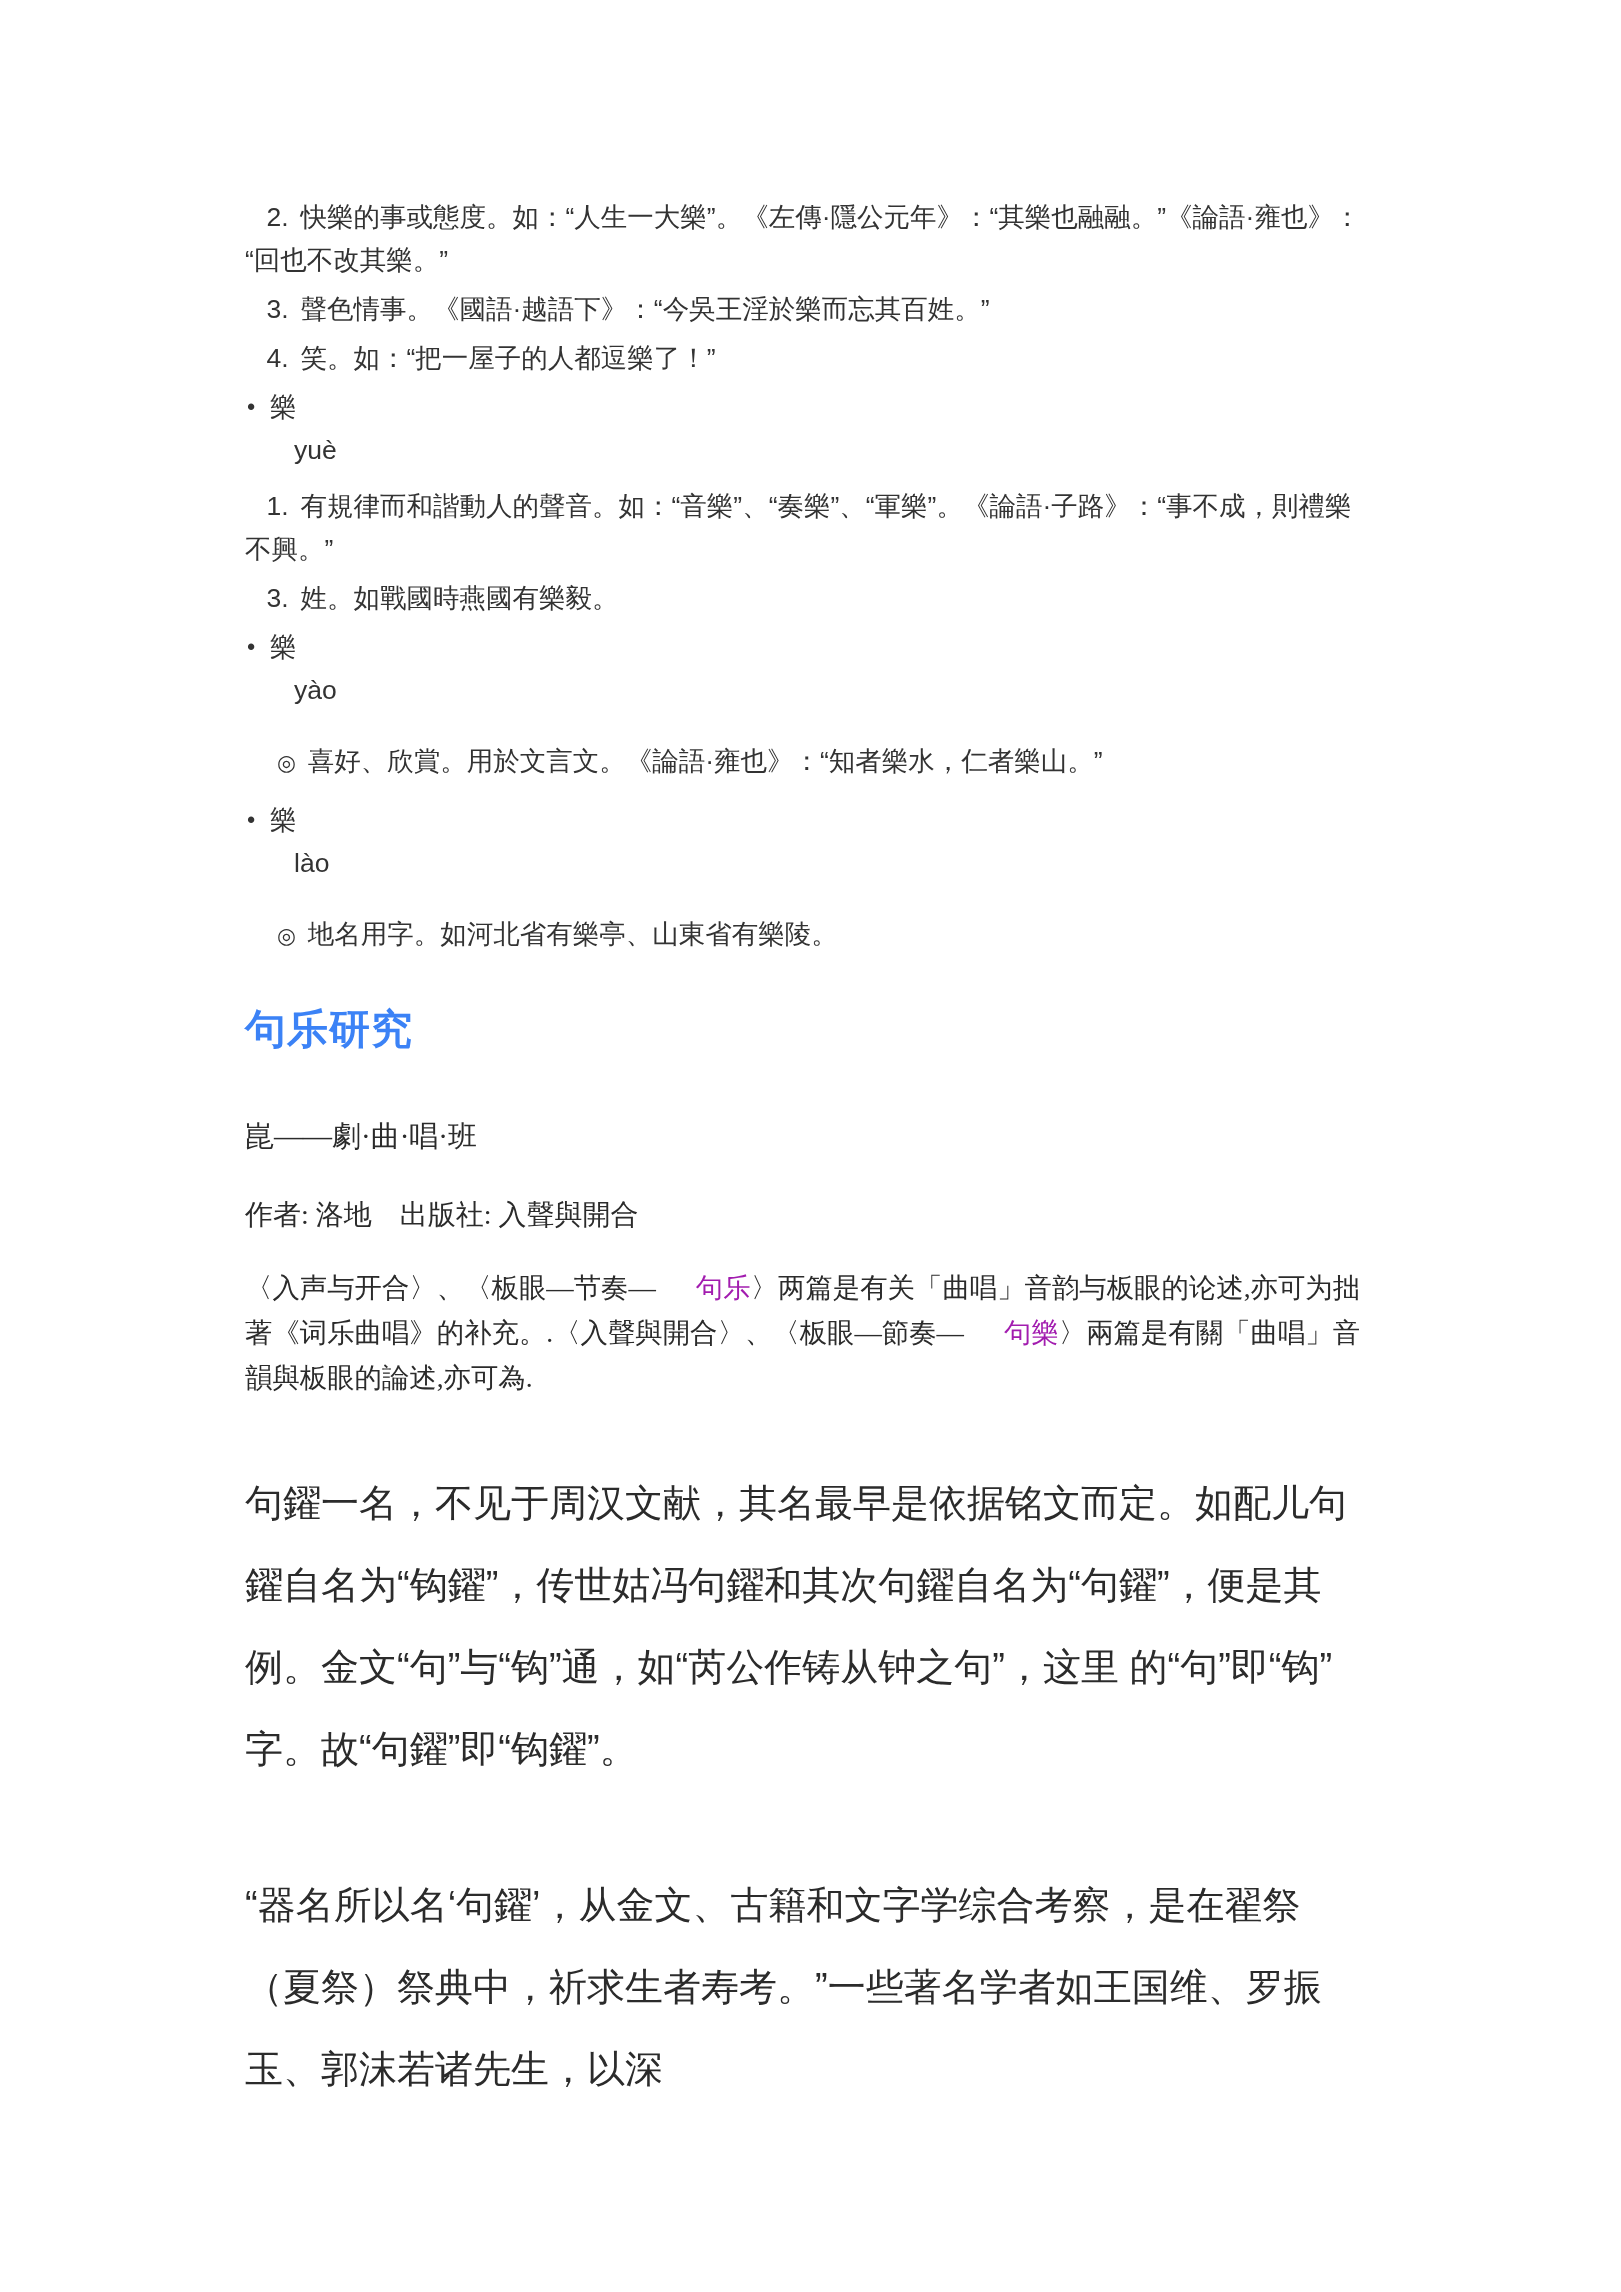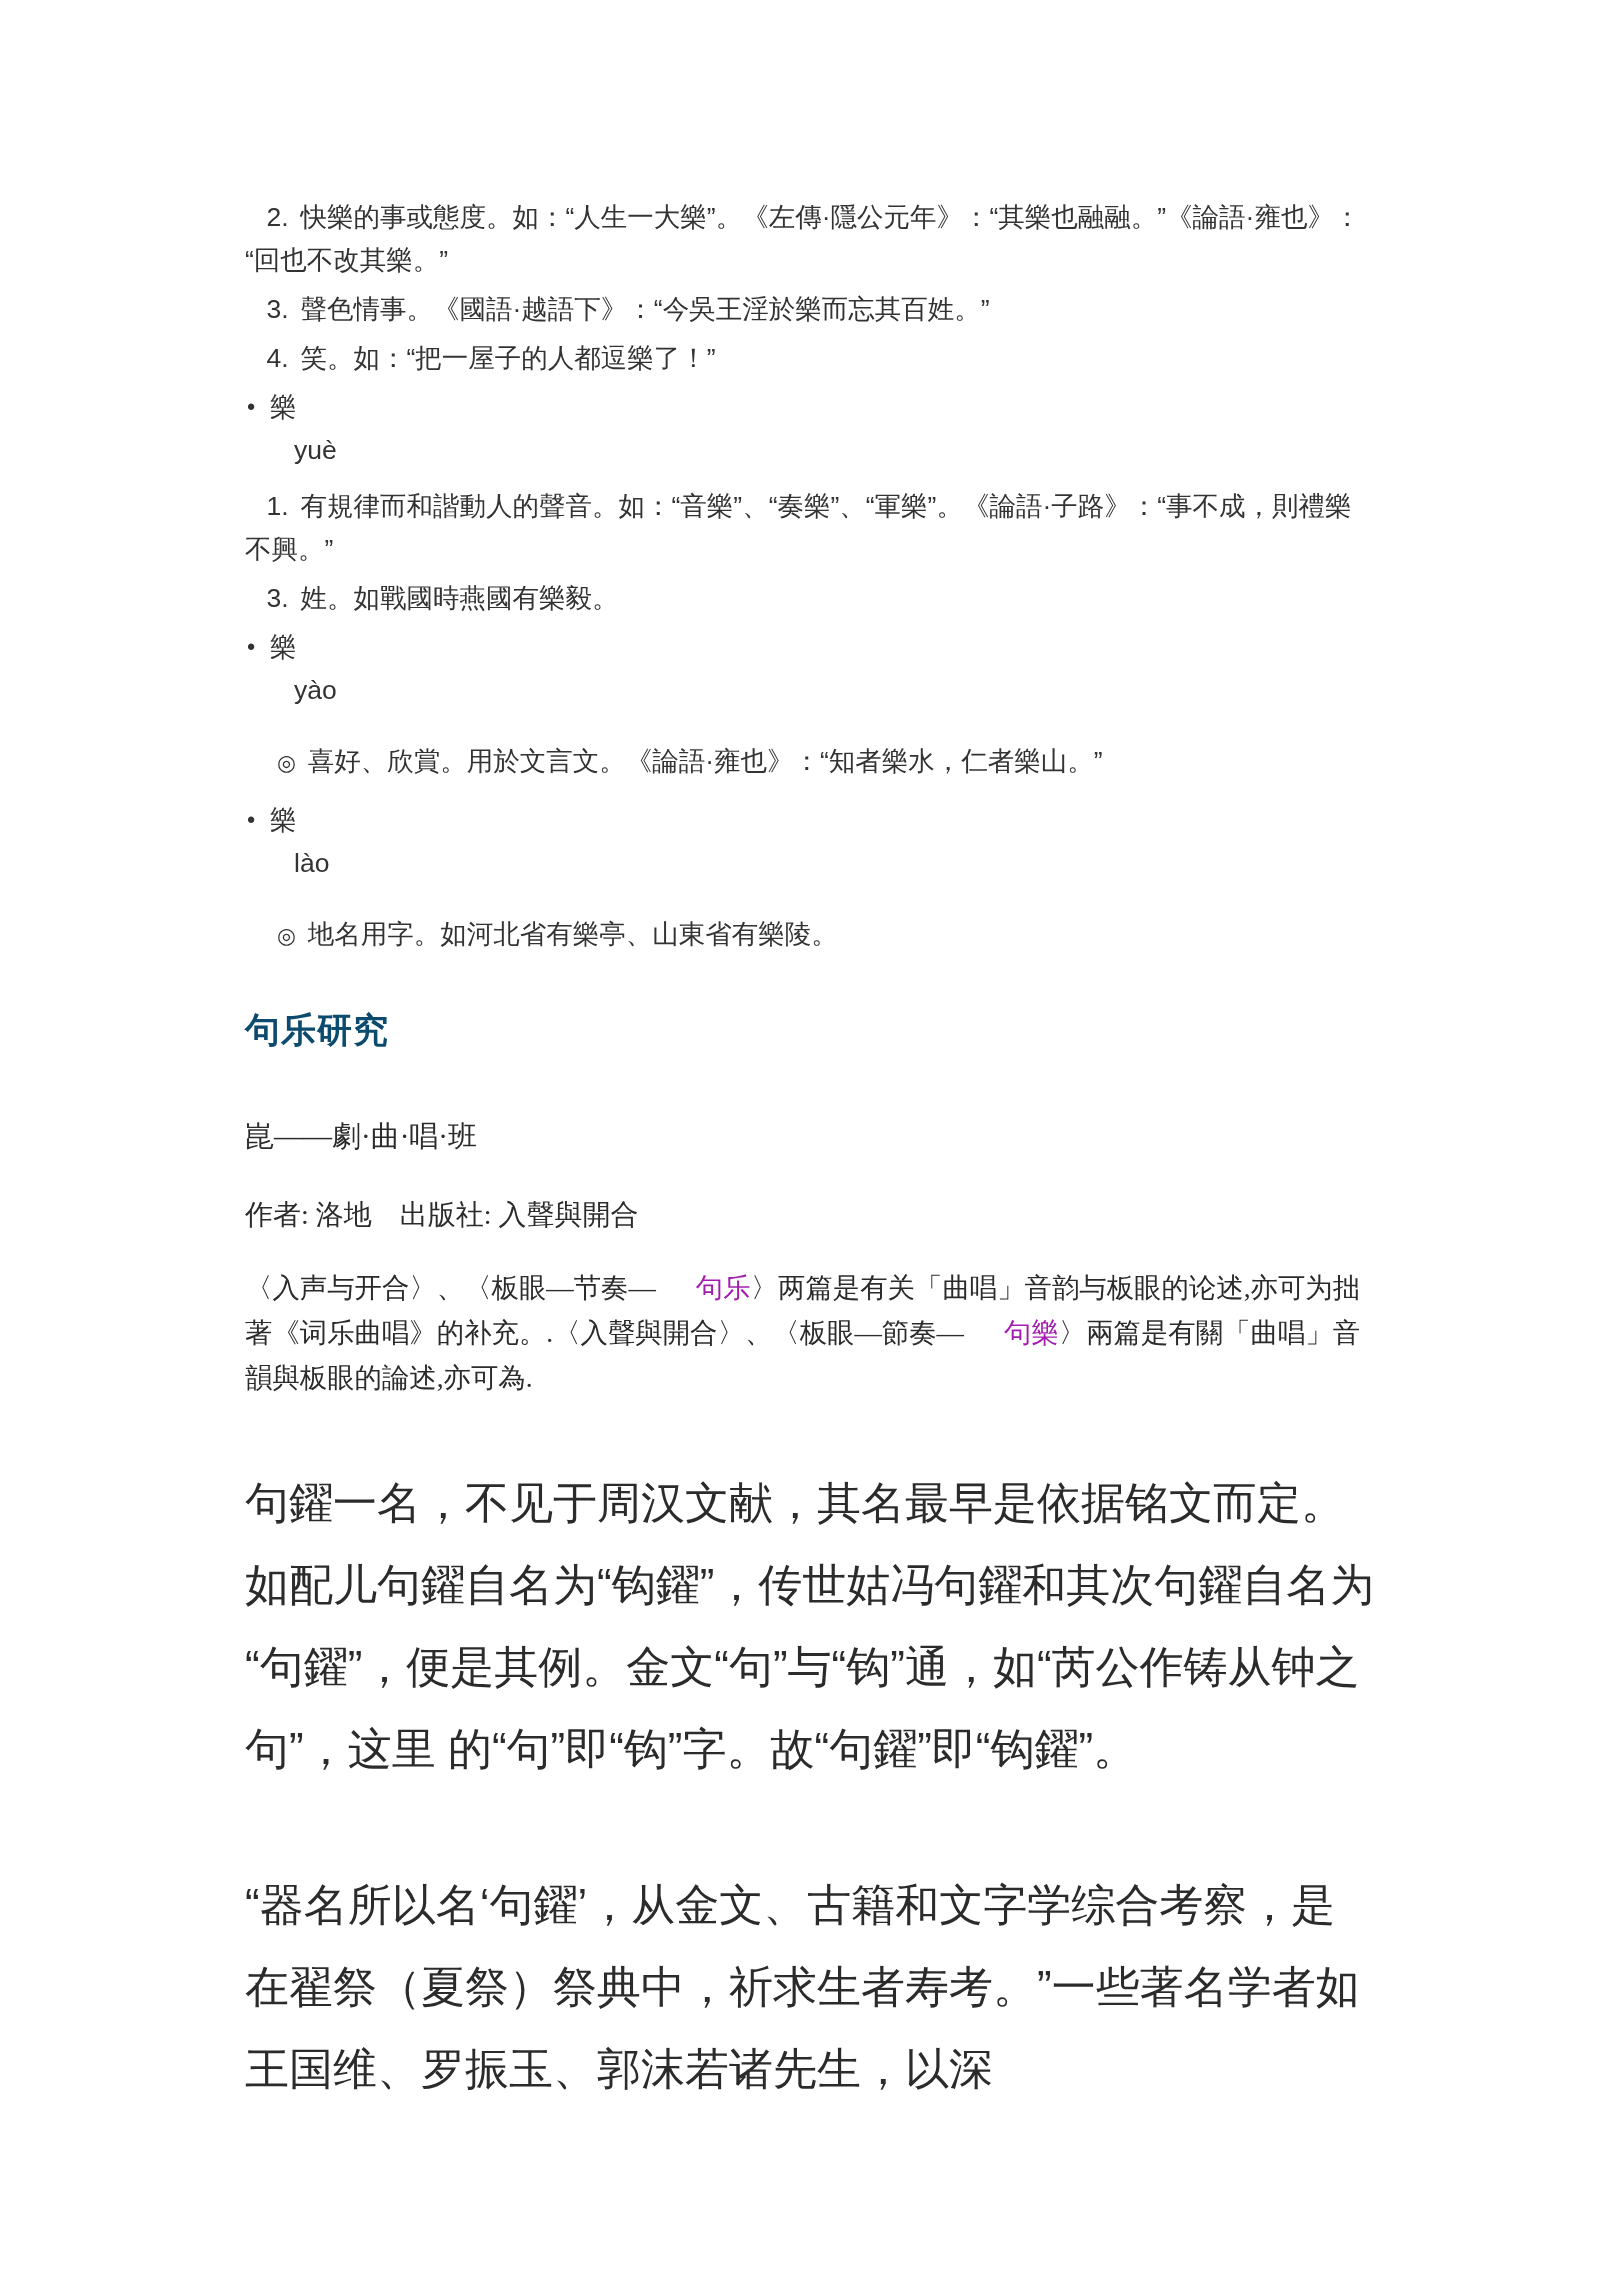--- a/index.html
+++ b/index.html
@@ -17,30 +17,30 @@
   .entry{margin-top:5.9px;}
   .entry-char{display:flex;align-items:center;}
   .dot{font-size:23.5px;margin-right:14.7px;margin-left:2px;line-height:43px;}
   .pinyin{padding-left:49px;line-height:43px;}
   .senses{margin-top:13.7px;}
   .note{padding-left:32px;margin:27.4px 0 15.7px 0;overflow-wrap:anywhere;}
   .circle{margin-right:11.8px;font-size:21.6px;}
 
   
   .article-title{
-    font-size:35px;line-height:59px;font-weight:bold;color:#0c4a6e;
+    font-size:41px;line-height:59px;font-weight:bold;color:#3b82f6;
     margin:43px 0 0 0;letter-spacing:1px;
   }
   .serif{font-family:"Liberation Serif","DejaVu Serif",serif;color:#2b2b2b;}
   .subtitle{font-size:29px;line-height:45px;margin-top:55px;}
   .byline{font-size:28px;line-height:45px;margin-top:33px;white-space:pre-wrap;}
   .intro{font-size:27.4px;line-height:45px;margin-top:29px;overflow-wrap:anywhere;}
   .red{color:#a21caf;margin-left:40px;}
   .bigpara{
-    font-size:44px;line-height:82px;color:#2b2b2b;
+    font-size:38px;line-height:82px;color:#2b2b2b;
     margin:0;overflow-wrap:anywhere;white-space:pre-wrap;
   }
   .bigpara.first{margin-top:61px;}
   .bigpara.second{margin-top:74px;}
 </style>
 </head>
 <body>
 
 <div class="content">
 

